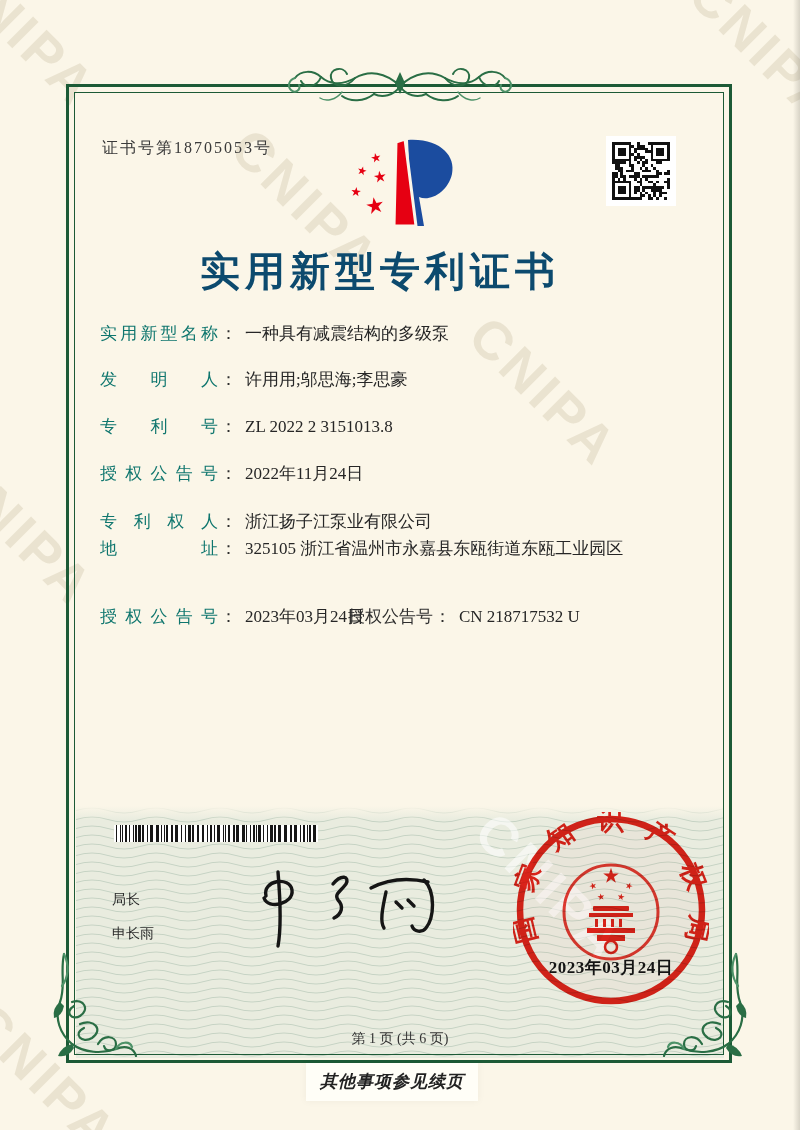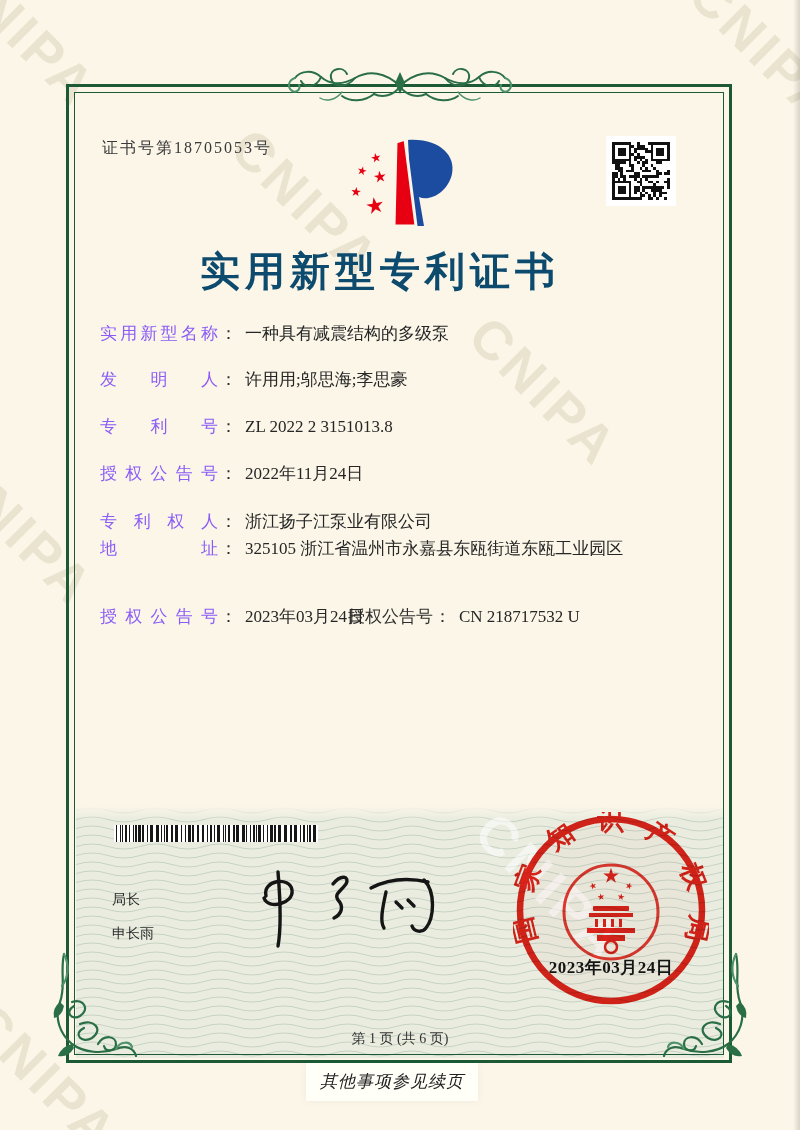--- a/index.html
+++ b/index.html
@@ -29,21 +29,21 @@
   .qr-box{left:606px;top:136px;width:70px;height:70px;background:#ffffff;z-index:3;}
   .qr-box svg{position:absolute;left:6px;top:6px;}
   .title{
     left:60px;top:244px;width:640px;text-align:center;font-size:40px;font-weight:700;
     letter-spacing:5px;color:#0c4a6e;z-index:3;
   }
   
   .frow{left:100px;width:620px;height:24px;font-size:17px;z-index:3;white-space:nowrap;}
   .flabel{
     display:inline-block;width:118px;text-align:justify;text-align-last:justify;
-    -moz-text-align-last:justify;color:#8b5cf6;vertical-align:top;
+    -moz-text-align-last:justify;color:#0f766e;vertical-align:top;
   }
   .flabel2{display:inline-block;width:84px;text-align:justify;text-align-last:justify;vertical-align:top;}
   .fcolon{display:inline-block;margin:0 8px 0 2px;}
   .fvalue{color:#262626;}
   .grp2{position:absolute;left:248px;top:0;white-space:nowrap;}
   
   .paras{left:103px;top:648px;width:597px;z-index:3;font-size:16px;line-height:23px;
     font-style:italic;color:#222;text-align:justify;}
   .paras p{margin:0 0 10px 0;text-indent:2em;}
   
@@ -52,21 +52,21 @@
   .signer-role{left:112px;top:891px;font-family:"Liberation Sans","DejaVu Sans",sans-serif;font-size:14px;color:#2b2b2b;z-index:3;}
   .signer-name{left:112px;top:925px;font-family:"Liberation Sans","DejaVu Sans",sans-serif;font-size:14px;color:#2b2b2b;z-index:3;}
   .sig{left:238px;top:866px;z-index:3;}
   .seal{left:513px;top:812px;z-index:4;mix-blend-mode:multiply;}
   .seal-date{left:511px;top:956px;width:200px;text-align:center;font-size:17px;font-weight:600;
     color:#141414;letter-spacing:0.5px;z-index:5;}
   .page-info{left:0;top:1030px;width:800px;text-align:center;font-size:14px;color:#333;z-index:3;}
   .footer-patch{left:306px;top:1063px;width:172px;height:38px;background:#fffef7;z-index:3;
     box-shadow:0 0 8px rgba(0,0,0,0.05);}
   .footer-note{width:100%;text-align:center;line-height:38px;font-size:17px;font-style:italic;
-    letter-spacing:1px;color:#222;}
+    letter-spacing:1px;color:#222;font-weight:bold;}
   .edge-r{right:0;top:0;width:7px;height:100%;background:linear-gradient(to right,rgba(0,0,0,0),rgba(90,88,78,0.22));z-index:6;}
   .ornament{z-index:3;}
 </style>
 </head>
 <body>
 
 <span class="wm" style="left:-70px;top:0px;">CNIPA</span>
 <span class="wm" style="left:672px;top:18px;">CNIPA</span>
 <span class="wm" style="left:214px;top:172px;">CNIPA</span>
 <span class="wm" style="left:452px;top:360px;">CNIPA</span>

